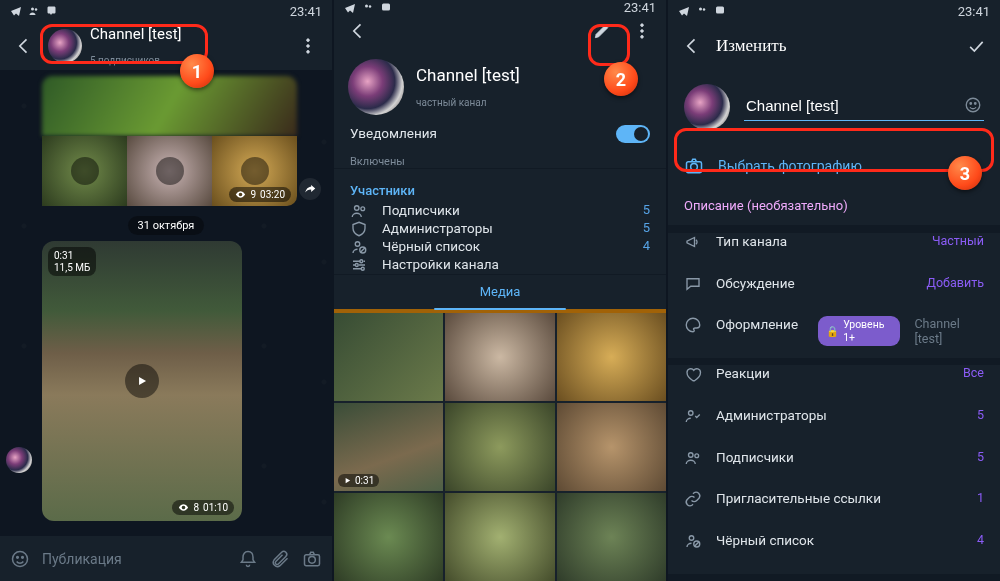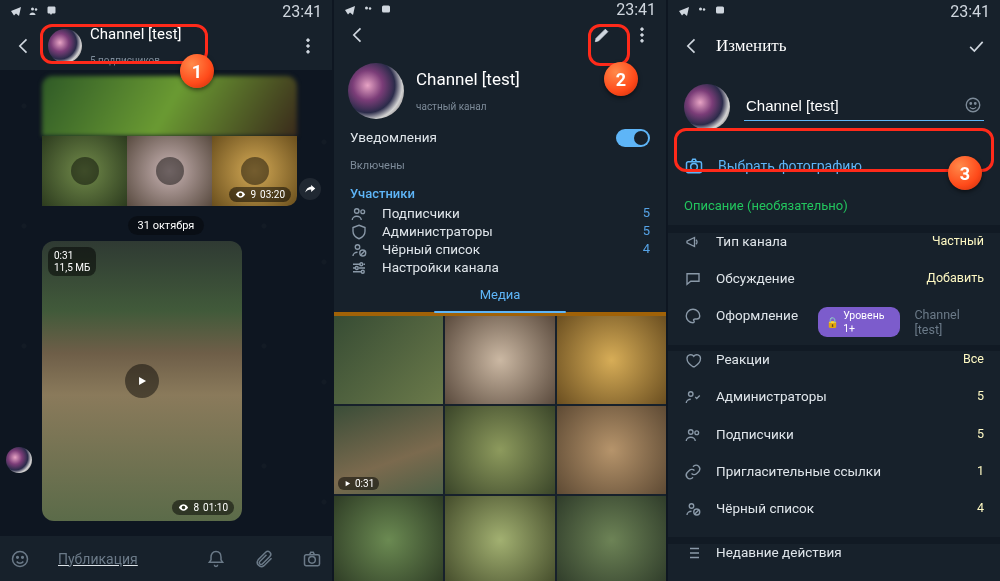--- a/index.html
+++ b/index.html
@@ -22,21 +22,21 @@
     display: flex;
     flex-direction: column;
   }
   
   .statusbar {
     height: 22px;
     display: flex;
     align-items: center;
     justify-content: space-between;
     padding: 0 10px;
-    font-size: 16px;
+    font-size: 13px;
     color: #cfd6de;
   }
   .statusbar .icons { display:flex; gap:6px; align-items:center; }
   .statusbar svg { width:12px; height:12px; fill:#cfd6de; }
   
   .header {
     height: 48px;
     display: flex;
     align-items: center;
     padding: 0 8px;
@@ -119,23 +119,22 @@
     position:absolute; top:6px; left:6px; background:rgba(0,0,0,.5);
     padding:3px 6px; font-size:10px; border-radius:8px; line-height:1.15; color:#fff;
   }
   .video-bubble .play{
     position:absolute; left:50%; top:50%; transform:translate(-50%,-50%);
     width:34px;height:34px;border-radius:50%;background:rgba(0,0,0,.45);
     display:flex;align-items:center;justify-content:center;
   }
   .video-bubble .play svg{width:14px;height:14px;fill:#fff;}
   .bottombar{
-    height:46px; display:flex; align-items:center; padding:0 10px; gap:28px;
+    height:46px; display:flex; align-items:center; padding:0 10px; gap:12px;
     border-top:1px solid #0e1621;
-    text-decoration:underline;
   }
   .bottombar .pub{ flex:1; color:#6b7a88; font-size:14px; }
   .bottombar svg{ width:20px; height:20px; fill:none; stroke:#6b7a88; stroke-width:1.8;}
   .mini-avatar-col {
     position:absolute; left:6px; bottom:56px;
   }
   .mini-avatar-col .avatar{ width:26px;height:26px; margin-bottom:6px;}
   
   .profile-top { padding: 12px 14px 10px; display:flex; align-items:center; gap:12px; }
   .row-item{
@@ -173,26 +172,26 @@
   .name-row{display:flex;align-items:center;gap:14px;padding:14px 16px;}
   .name-input{
     flex:1; background:transparent; border:none; border-bottom:1.5px solid #5eb5f7;
     color:#fff; font-size:15px; padding:4px 26px 6px 2px; outline:none;
   }
   .emoji-btn{position:absolute;right:18px;color:#7d8b99;}
   .photo-row{
     display:flex;align-items:center;gap:14px;padding:12px 16px;color:#5eb5f7;font-size:14px;
   }
   .photo-row svg{stroke:#5eb5f7;}
-  .desc-ph{padding:10px 16px 12px;color:#22c55e;font-size:13px;}
+  .desc-ph{padding:10px 16px 12px;color:#f0abfc;font-size:13px;}
   .badge{
     background:#7c5ccc; color:#fff; font-size:10.5px; padding:2px 8px; border-radius:9px;
     display:inline-flex;align-items:center;gap:4px;margin-left:6px;
   }
-  .right-val{margin-left:auto;color:#fef9c3;font-size:12.5px;}
+  .right-val{margin-left:auto;color:#8b5cf6;font-size:12.5px;}
   .right-val.muted{color:#6b7a88;}
   
   .callout-box{
     position:absolute; border:3px solid #ff2a1a; border-radius:12px; pointer-events:none;
   }
   .callout-num{
     position:absolute; width:34px;height:34px;border-radius:50%;
     background:radial-gradient(circle at 35% 30%, #ff8a4a, #ff4a1a 60%, #c22b0b);
     color:#fff; font-weight:700; font-size:18px;
     display:flex;align-items:center;justify-content:center;
@@ -571,23 +570,17 @@
       <svg class="row-ic" viewBox="0 0 24 24">
           <circle cx="10" cy="8" r="3"></circle>
           <path d="M4 20c0-3 3-5 6-5"></path>
           <circle cx="17" cy="16" r="4"></circle>
           <path d="M14 19l6-6"></path>
         </svg>
       <span>Чёрный список</span>
       <span class="right-val">4</span>
     </div>
     <div class="divider"></div>
-    <div class="row-item">
-      <svg class="row-ic" viewBox="0 0 24 24">
-          <path d="M8 6h12M8 12h12M8 18h12M4 6h0M4 12h0M4 18h0"></path>
-        </svg>
-      <span>Недавние действия</span>
-    </div>
   </div>
 
   <div class="callout-box" style="left:6px;top:128px;width:320px;height:44px;"></div>
   <div class="callout-num" style="right:18px;top:156px;">3</div>
 </div>
 
 </body></html>

